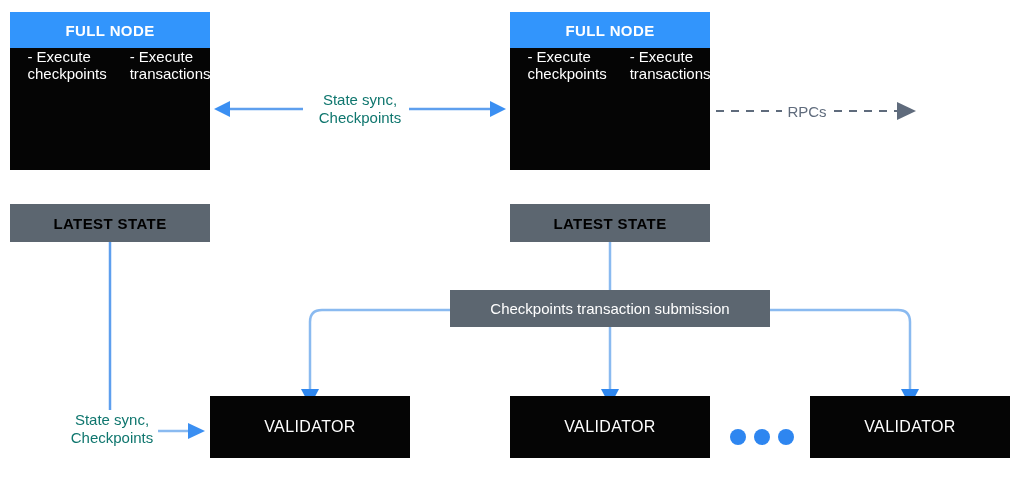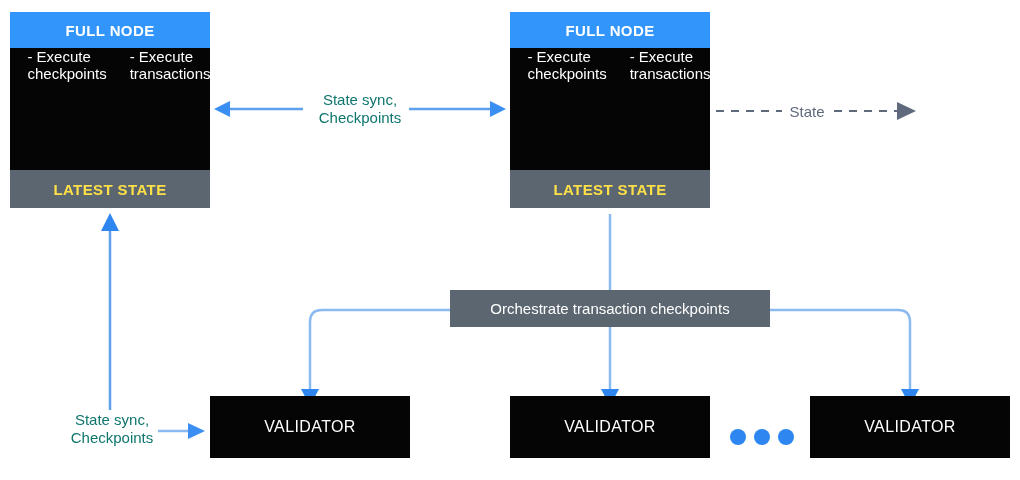--- a/index.html
+++ b/index.html
@@ -14,22 +14,22 @@
   .fn-header{
     height:36px;background:#3295FC;color:#ffffff;font-size:15px;font-weight:700;
     letter-spacing:.4px;display:flex;align-items:center;justify-content:center;
   }
   .fn-body{
     height:122px;background:#050505;color:#ffffff;font-size:15px;
     display:flex;flex-direction:row;justify-content:center;gap:23px;
     padding-left:18px;box-sizing:border-box;
   }
   .fn-footer{
-    height:38px;background:#5C6670;color:#fde047;font-size:15px;font-weight:700;
-    letter-spacing:.4px;display:flex;align-items:center;justify-content:center;
+    height:38px;background:#5C6670;color:#000000;font-size:15px;font-weight:700;
+    letter-spacing:.4px;display:flex;align-items:center;justify-content:center;margin-top:34px;
   }
 
   
   .orchestrate{
     position:absolute;left:450px;top:290px;width:320px;height:37px;background:#5C6670;
     color:#ffffff;font-size:15px;font-weight:500;display:flex;align-items:center;justify-content:center;
   }
 
   
   .validator{
@@ -129,24 +129,24 @@
       <div>- Execute transactions</div>
     </div>
     <div class="fn-footer">LATEST STATE</div>
   </div>
 
   <div class="blue-label top-label">
     <div>State sync,</div>
     <div>Checkpoints</div>
   </div>
 
-  <div class="rpc-label">State</div>
+  <div class="rpc-label">RPCs</div>
 
   <div class="orchestrate">
-    <span>Orchestrate transaction checkpoints</span>
+    <span>Checkpoints transaction submission</span>
   </div>
 
   <div class="validator" style="left:210px;">VALIDATOR</div>
   <div class="validator" style="left:510px;">VALIDATOR</div>
   <div class="validator" style="left:810px;">VALIDATOR</div>
 
   <div class="blue-label bottom-label">
     <div>State sync,</div>
     <div>Checkpoints</div>
   </div>

